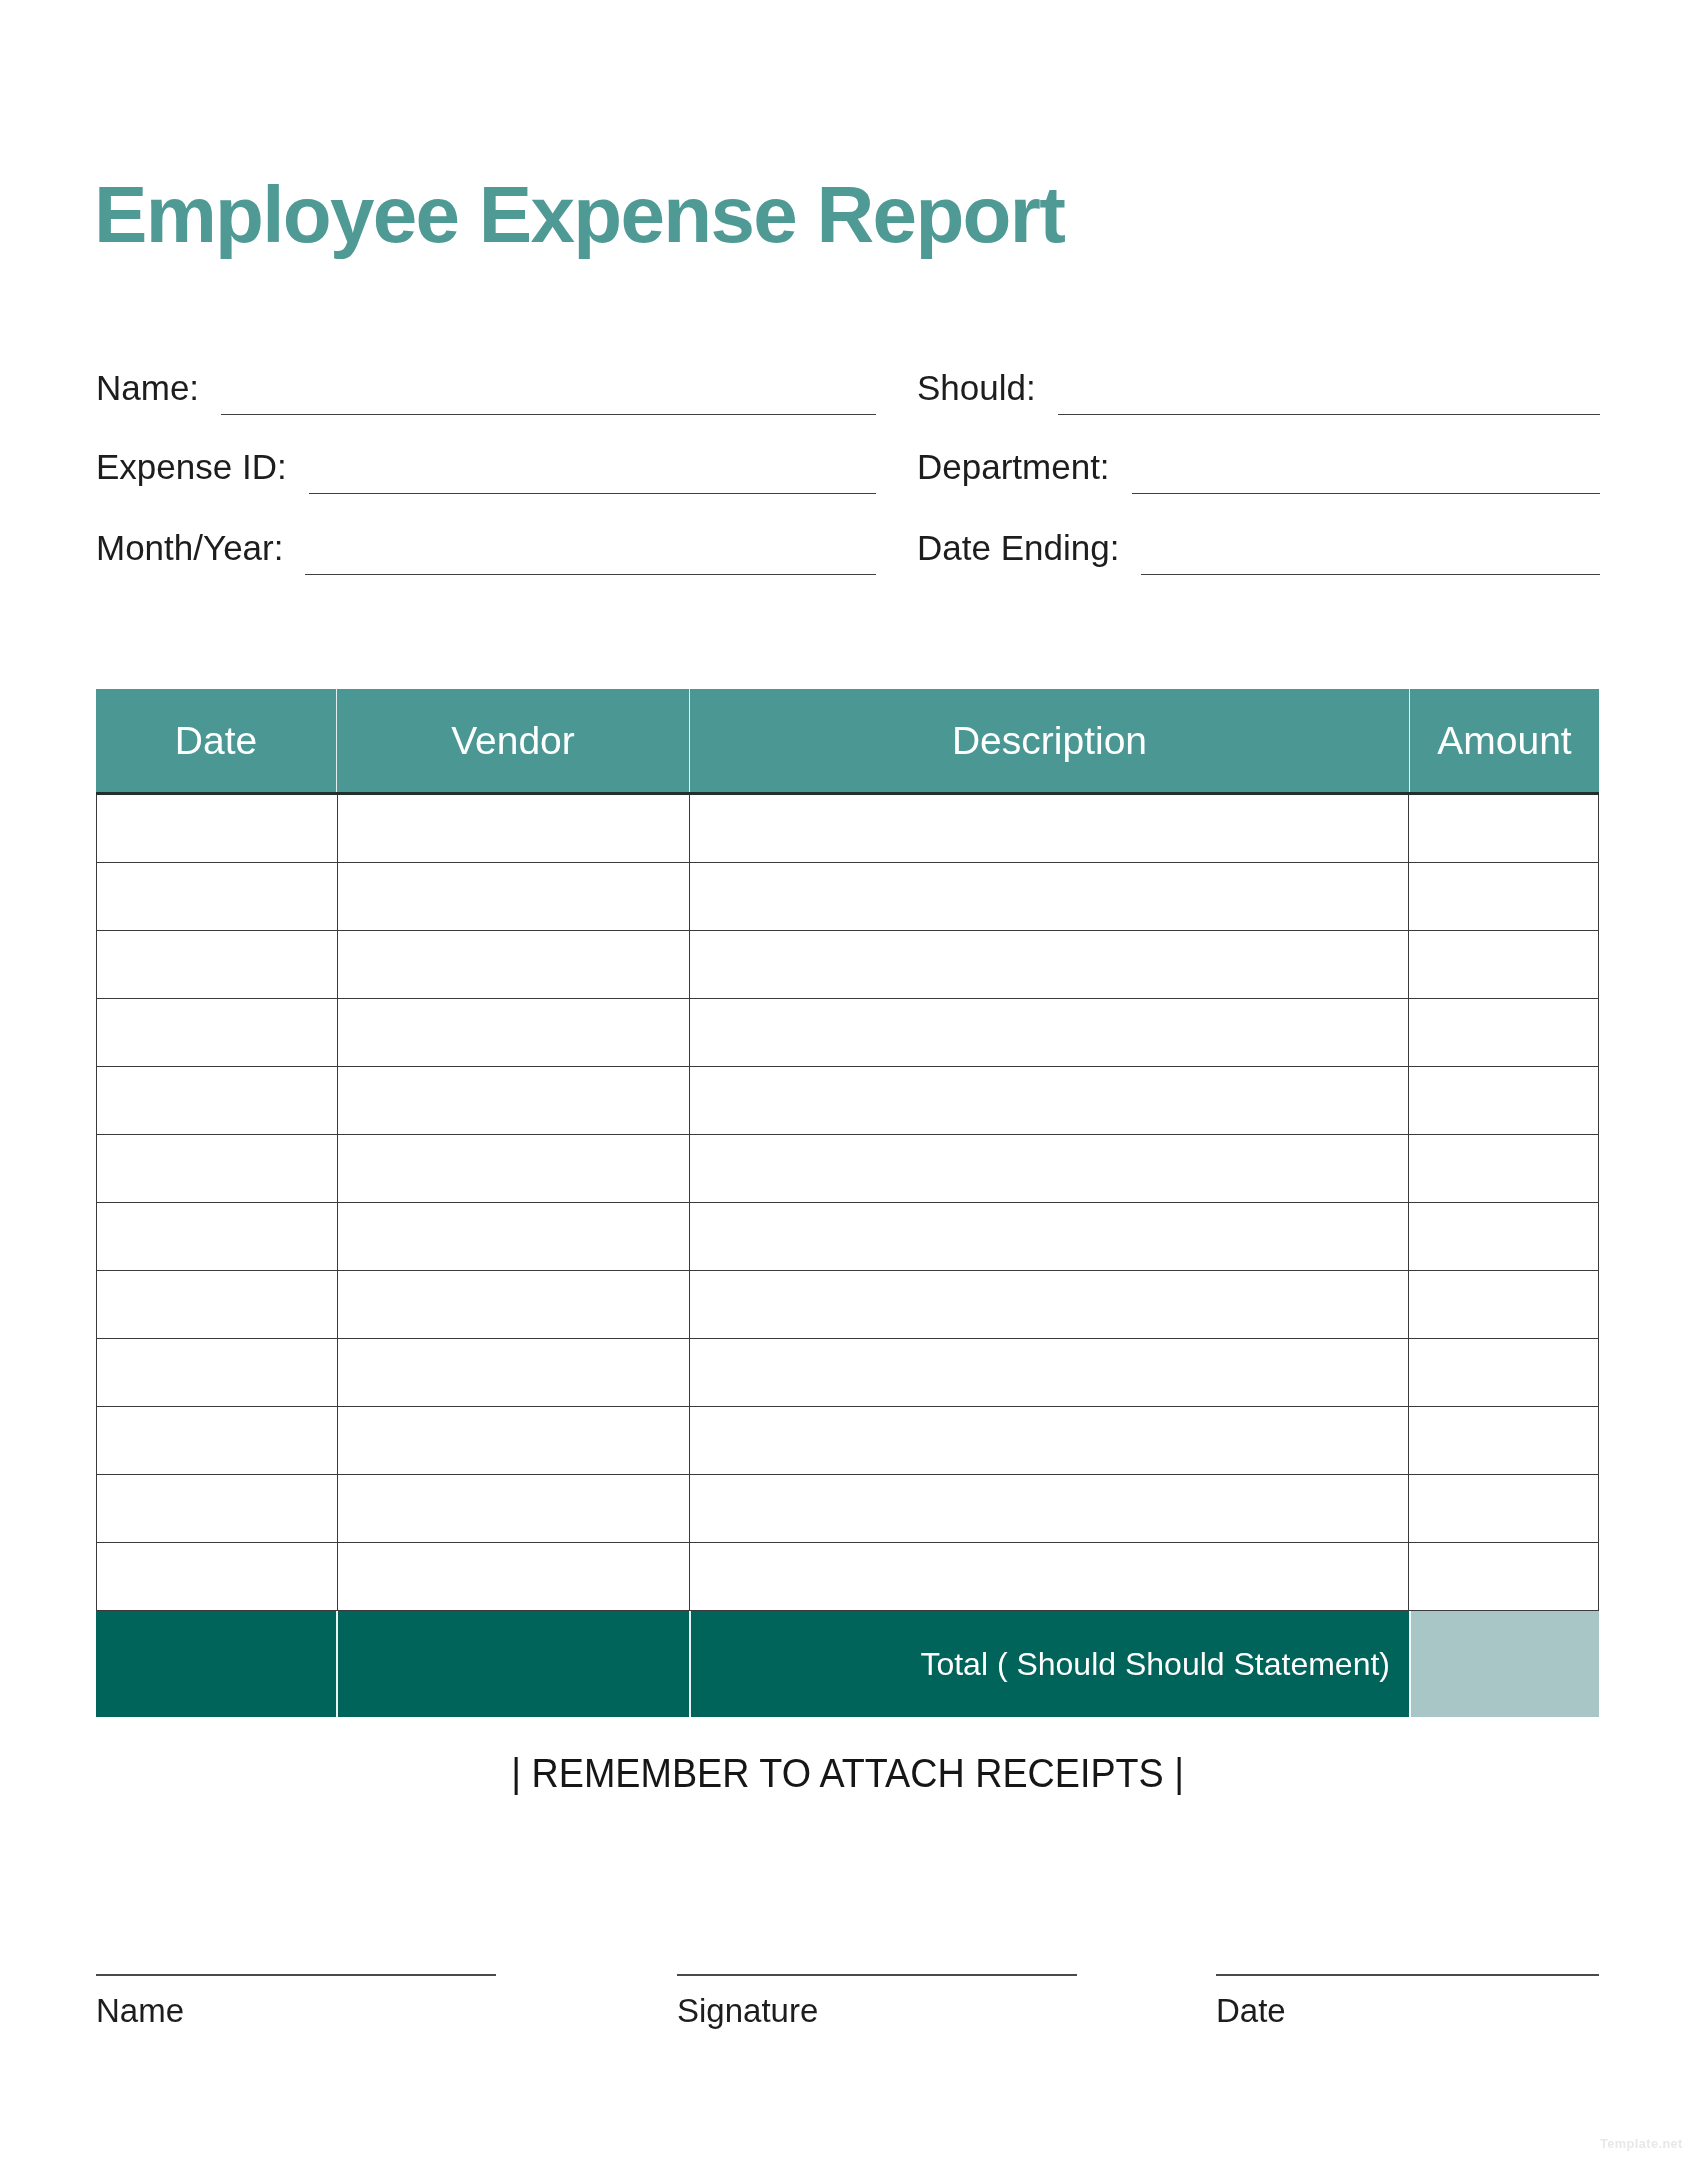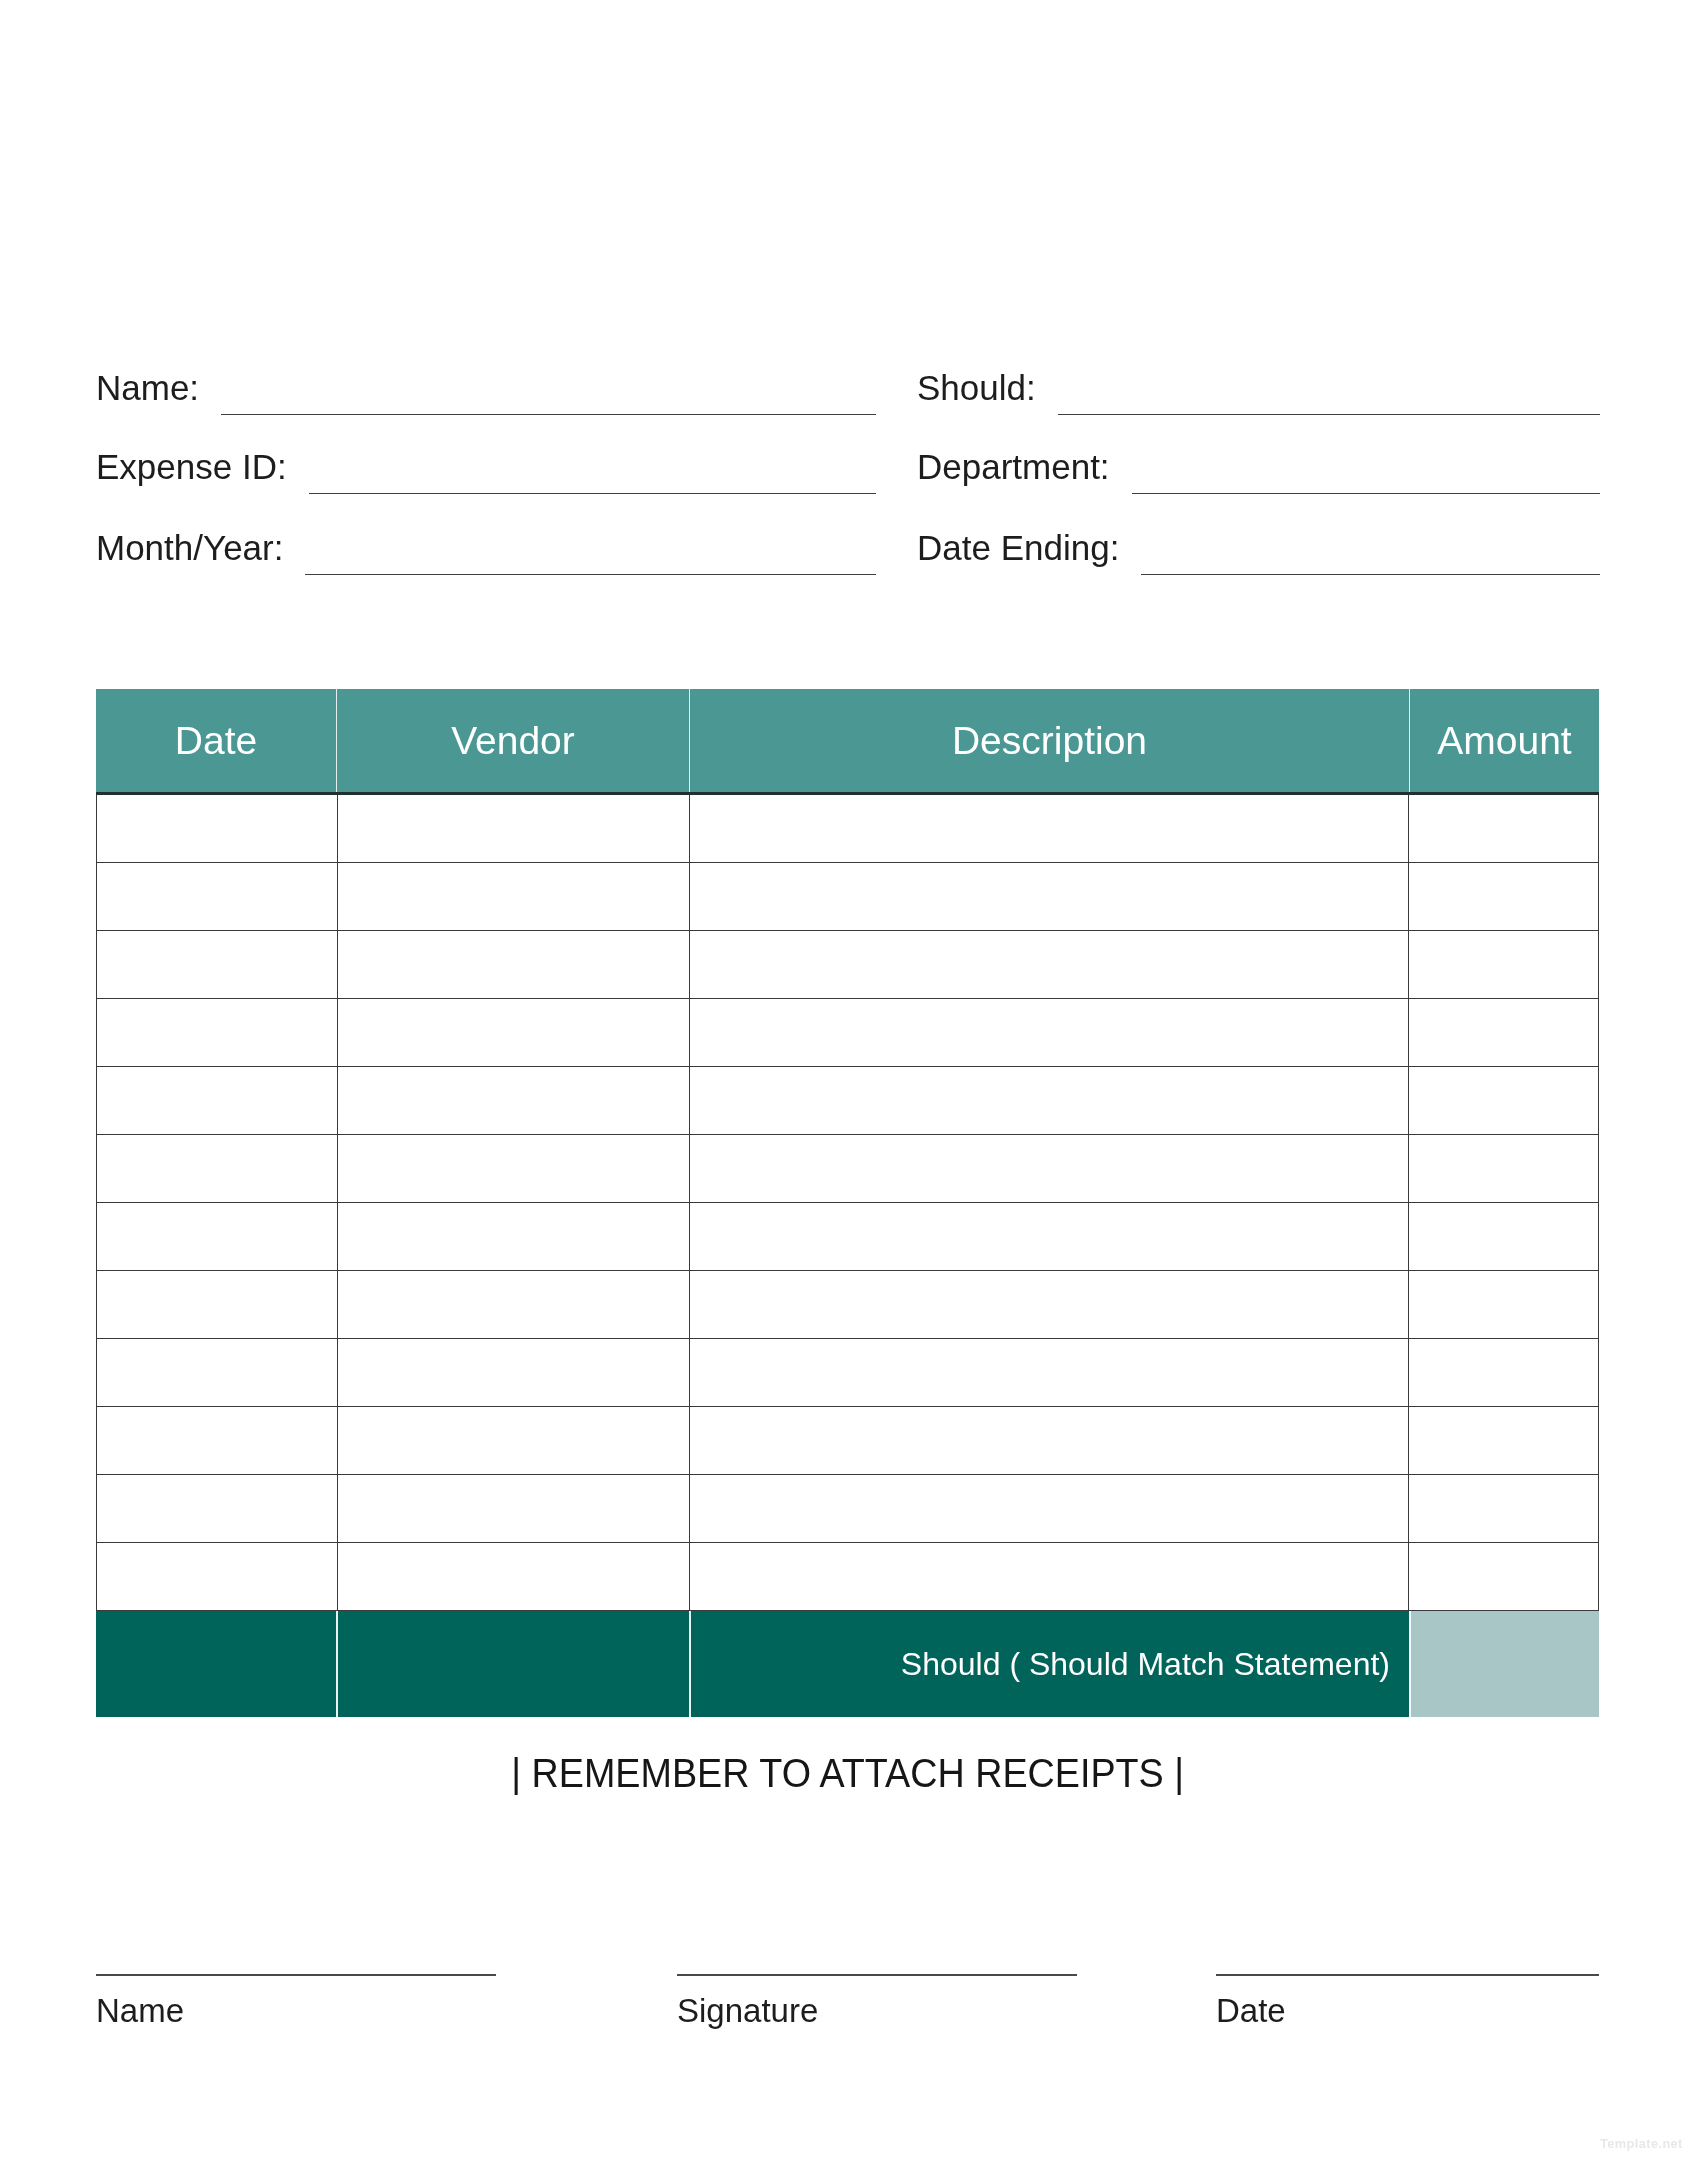--- a/index.html
+++ b/index.html
@@ -94,20 +94,21 @@
   .watermark {
     position: absolute; left: 1600px; top: 2136px;
     font-size: 12.8px; font-weight: 700; color: #e8e8e8; letter-spacing: 0.4px;
   }
 </style>
 </head>
 <body>
 
 <div class="page">
 
+  <div class="page-title">Employee Expense Report</div>
 
   <div class="field f-name">
     <span class="lbl">Name:</span>
     <div class="line"></div>
   </div>
   <div class="field f-title">
     <span class="lbl">Should:</span>
     <div class="line"></div>
   </div>
   <div class="field f-empid">
@@ -204,21 +205,21 @@
         <div class="t-row">
           <div class="td c0"></div>
           <div class="td c1"></div>
           <div class="td c2"></div>
           <div class="td c3"></div>
         </div>
       </div>
     <div class="total-row">
       <div class="tc c0"></div>
       <div class="tc c1"></div>
-      <div class="tc tc-desc c2">Should ( Should Match Statement)</div>
+      <div class="tc tc-desc c2">Total ( Should Should Statement)</div>
       <div class="tc tc-amount c3"></div>
     </div>
   </div>
 
   <div class="notice">
     <span>| REMEMBER TO ATTACH RECEIPTS |</span>
   </div>
 
   <div class="sig-line sl-1"></div>
   <div class="sig-line sl-2"></div>

